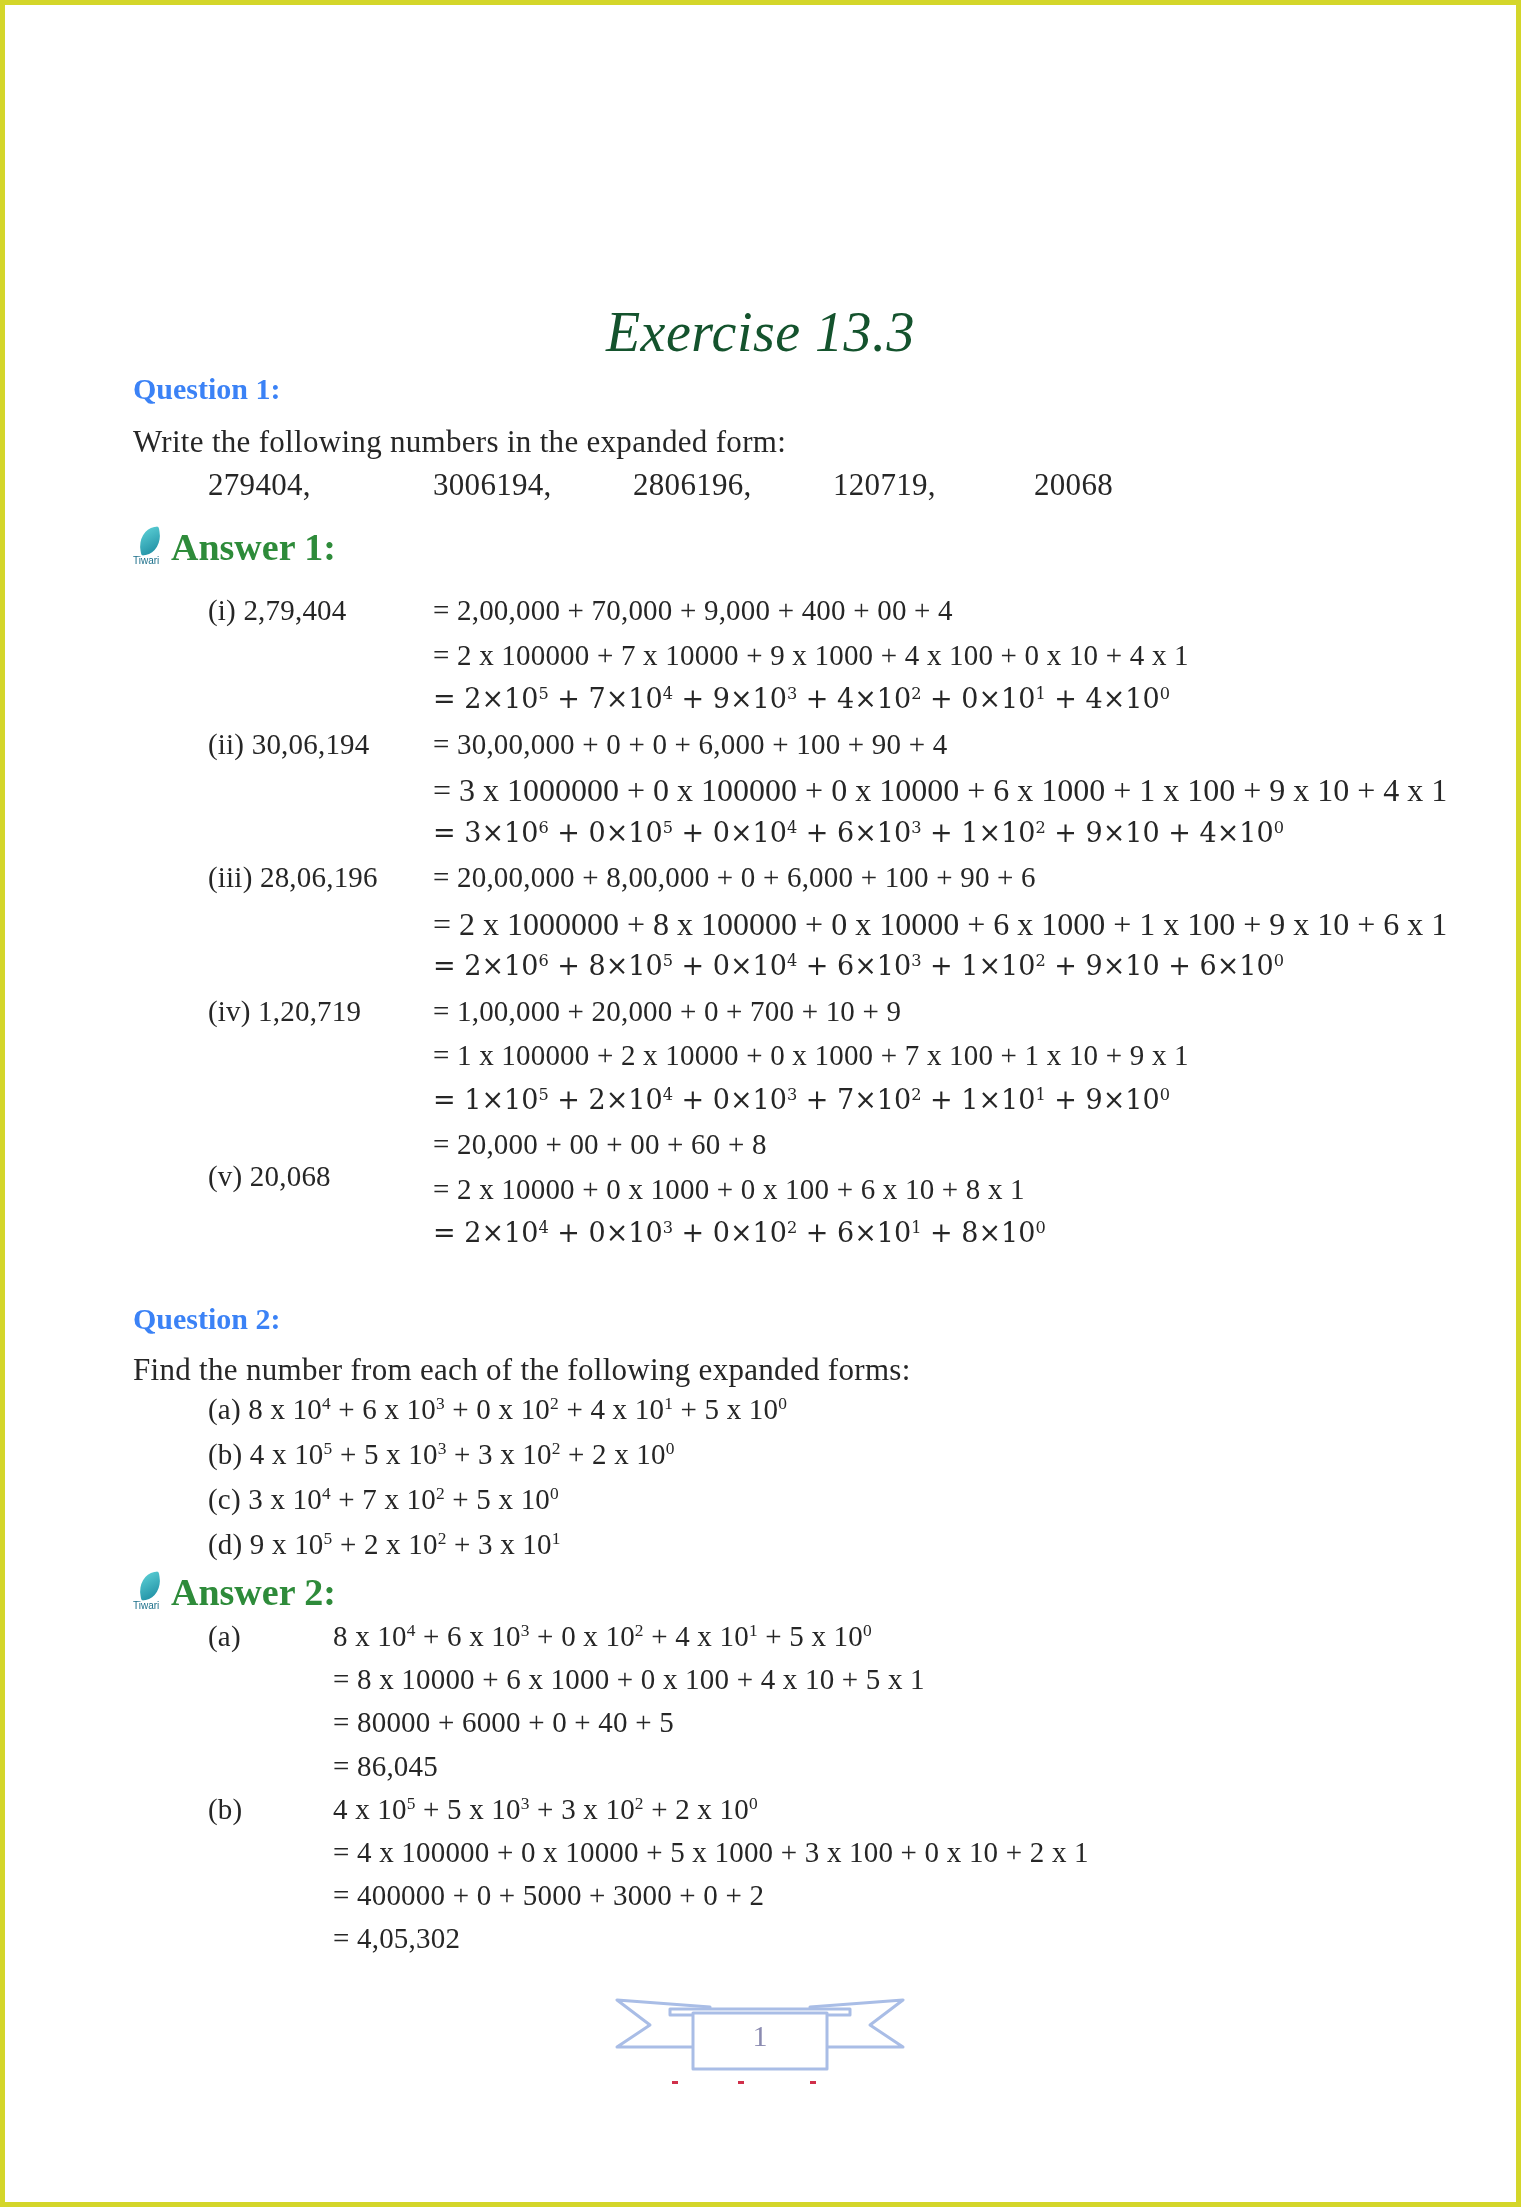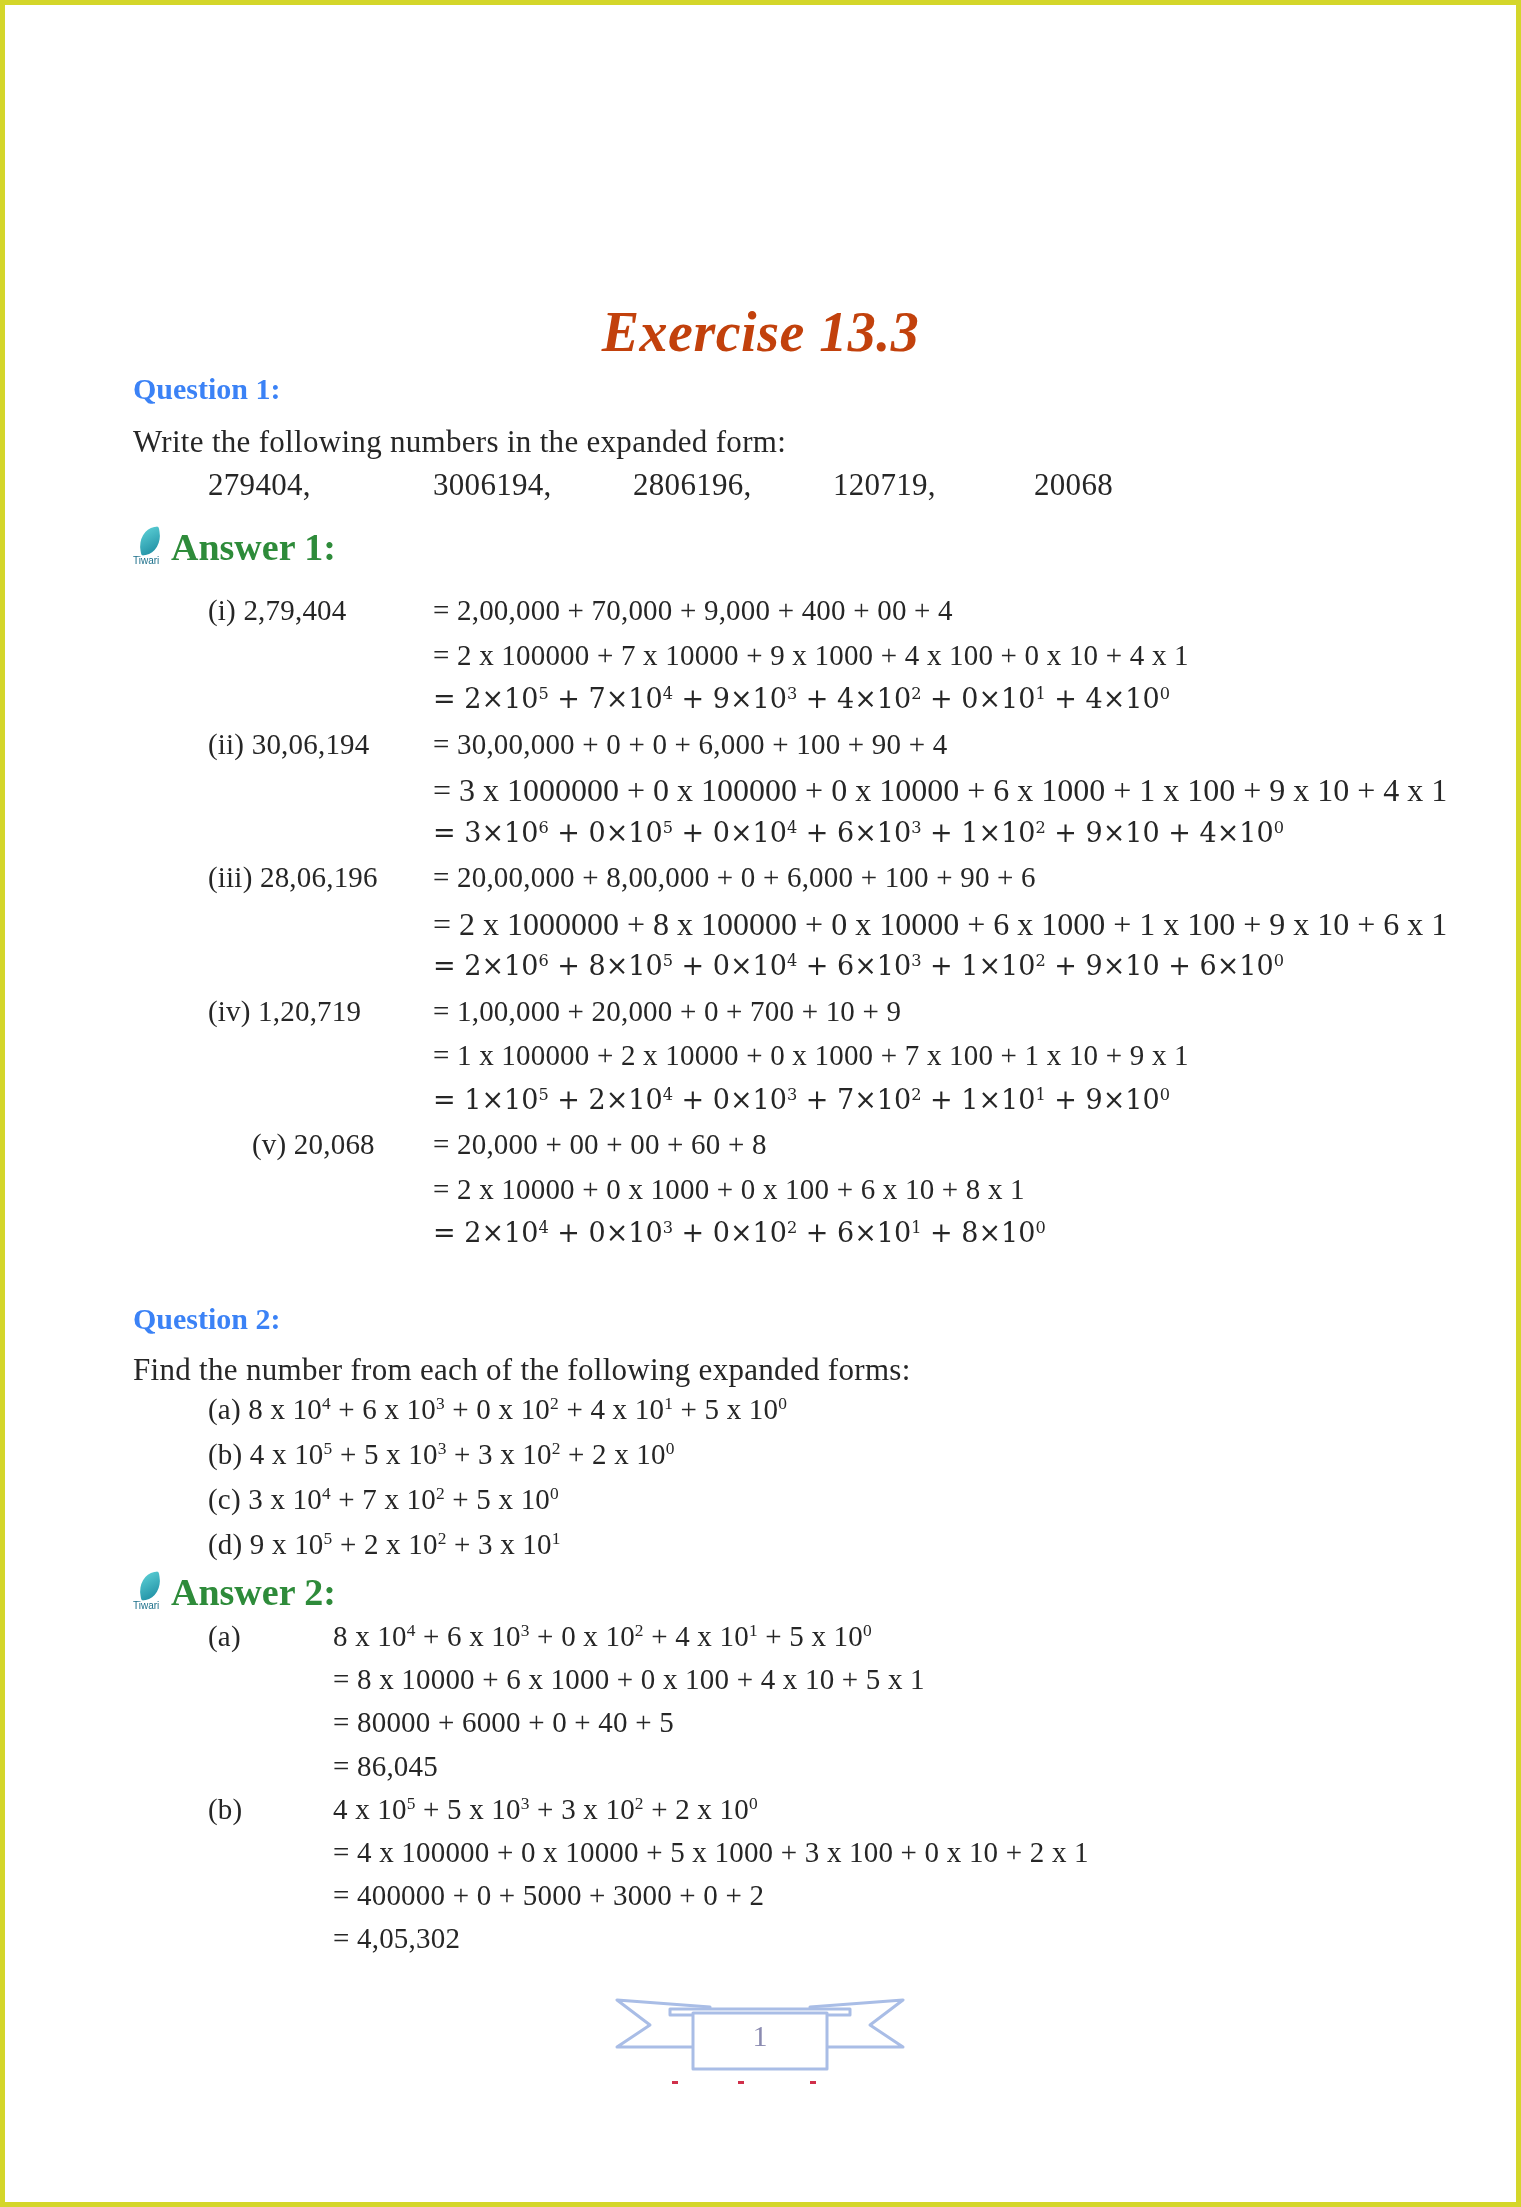--- a/index.html
+++ b/index.html
@@ -9,21 +9,21 @@
     font-family: "Liberation Serif", "DejaVu Serif", serif;
     color: #222;
   }
   .frame {
     position: absolute; left: 0; top: 0; width: 1521px; height: 2207px;
     box-sizing: border-box; border: 5px solid #d4d62a; pointer-events: none;
   }
   .abs { position: absolute; white-space: nowrap; }
   .title {
     left: 0; width: 1521px; top: 300px; text-align: center;
-    font-size: 56px; font-weight: bold; font-style: italic; color: #c2410c;
+    font-size: 56px; font-weight: normal; font-style: italic; color: #14532d;
     letter-spacing: 0.5px;
   }
   .qhead { font-size: 30px; font-weight: bold; color: #3b82f6; }
   .ahead { font-size: 38px; font-weight: bold; color: #2e8b3a; display: flex; align-items: center; }
   .body-text { font-size: 31px; color: #262626; letter-spacing: 0.3px; }
   .math { font-size: 29px; color: #262626; letter-spacing: 0.2px; }
   .math.small { font-size: 32px; letter-spacing: 0; }
   .math.tex { font-family: "DejaVu Serif", serif; font-size: 27px; letter-spacing: 0; }
   sup { font-size: 0.6em; vertical-align: 0.55em; line-height: 0; }
   .logo {
@@ -82,21 +82,21 @@
     <div class="abs math small" style="left: 433px; top: 772px;">= 3 x 1000000 + 0 x 100000 + 0 x 10000 + 6 x 1000 + 1 x 100 + 9 x 10 + 4 x 1</div>
     <div class="abs math tex" style="left: 433px; top: 816.5px;">= 3×10<sup>6</sup> + 0×10<sup>5</sup> + 0×10<sup>4</sup> + 6×10<sup>3</sup> + 1×10<sup>2</sup> + 9×10 + 4×10<sup>0</sup></div>
     <div class="abs math" style="left: 208px; top: 861px;">(iii) 28,06,196</div>
     <div class="abs math" style="left: 433px; top: 861px;">= 20,00,000 + 8,00,000 + 0 + 6,000 + 100 + 90 + 6</div>
     <div class="abs math small" style="left: 433px; top: 905.5px;">= 2 x 1000000 + 8 x 100000 + 0 x 10000 + 6 x 1000 + 1 x 100 + 9 x 10 + 6 x 1</div>
     <div class="abs math tex" style="left: 433px; top: 950px;">= 2×10<sup>6</sup> + 8×10<sup>5</sup> + 0×10<sup>4</sup> + 6×10<sup>3</sup> + 1×10<sup>2</sup> + 9×10 + 6×10<sup>0</sup></div>
     <div class="abs math" style="left: 208px; top: 994.5px;">(iv) 1,20,719</div>
     <div class="abs math" style="left: 433px; top: 994.5px;">= 1,00,000 + 20,000 + 0 + 700 + 10 + 9</div>
     <div class="abs math" style="left: 433px; top: 1039px;">= 1 x 100000 + 2 x 10000 + 0 x 1000 + 7 x 100 + 1 x 10 + 9 x 1</div>
     <div class="abs math tex" style="left: 433px; top: 1083.5px;">= 1×10<sup>5</sup> + 2×10<sup>4</sup> + 0×10<sup>3</sup> + 7×10<sup>2</sup> + 1×10<sup>1</sup> + 9×10<sup>0</sup></div>
-    <div class="abs math" style="left: 208px; top: 1128px; margin-left: 44px;">(v) 20,068</div>
+    <div class="abs math" style="left: 208px; top: 1160px;">(v) 20,068</div>
     <div class="abs math" style="left: 433px; top: 1128px;">= 20,000 + 00 + 00 + 60 + 8</div>
     <div class="abs math" style="left: 433px; top: 1172.5px;">= 2 x 10000 + 0 x 1000 + 0 x 100 + 6 x 10 + 8 x 1</div>
     <div class="abs math tex" style="left: 433px; top: 1217px;">= 2×10<sup>4</sup> + 0×10<sup>3</sup> + 0×10<sup>2</sup> + 6×10<sup>1</sup> + 8×10<sup>0</sup></div>
   </div>
 
 <div class="abs qhead" style="left:133px; top:1302px;">Question 2:</div>
 <div class="abs body-text" style="left:133px; top:1352px;">Find the number from each of the following expanded forms:</div>
 <div id="q2items">
     <div class="abs math" style="left: 208px; top: 1393px;">(a) 8 x 10<sup>4</sup> + 6 x 10<sup>3</sup> + 0 x 10<sup>2</sup> + 4 x 10<sup>1</sup> + 5 x 10<sup>0</sup></div>
     <div class="abs math" style="left: 208px; top: 1438px;">(b) 4 x 10<sup>5</sup> + 5 x 10<sup>3</sup> + 3 x 10<sup>2</sup> + 2 x 10<sup>0</sup></div>

